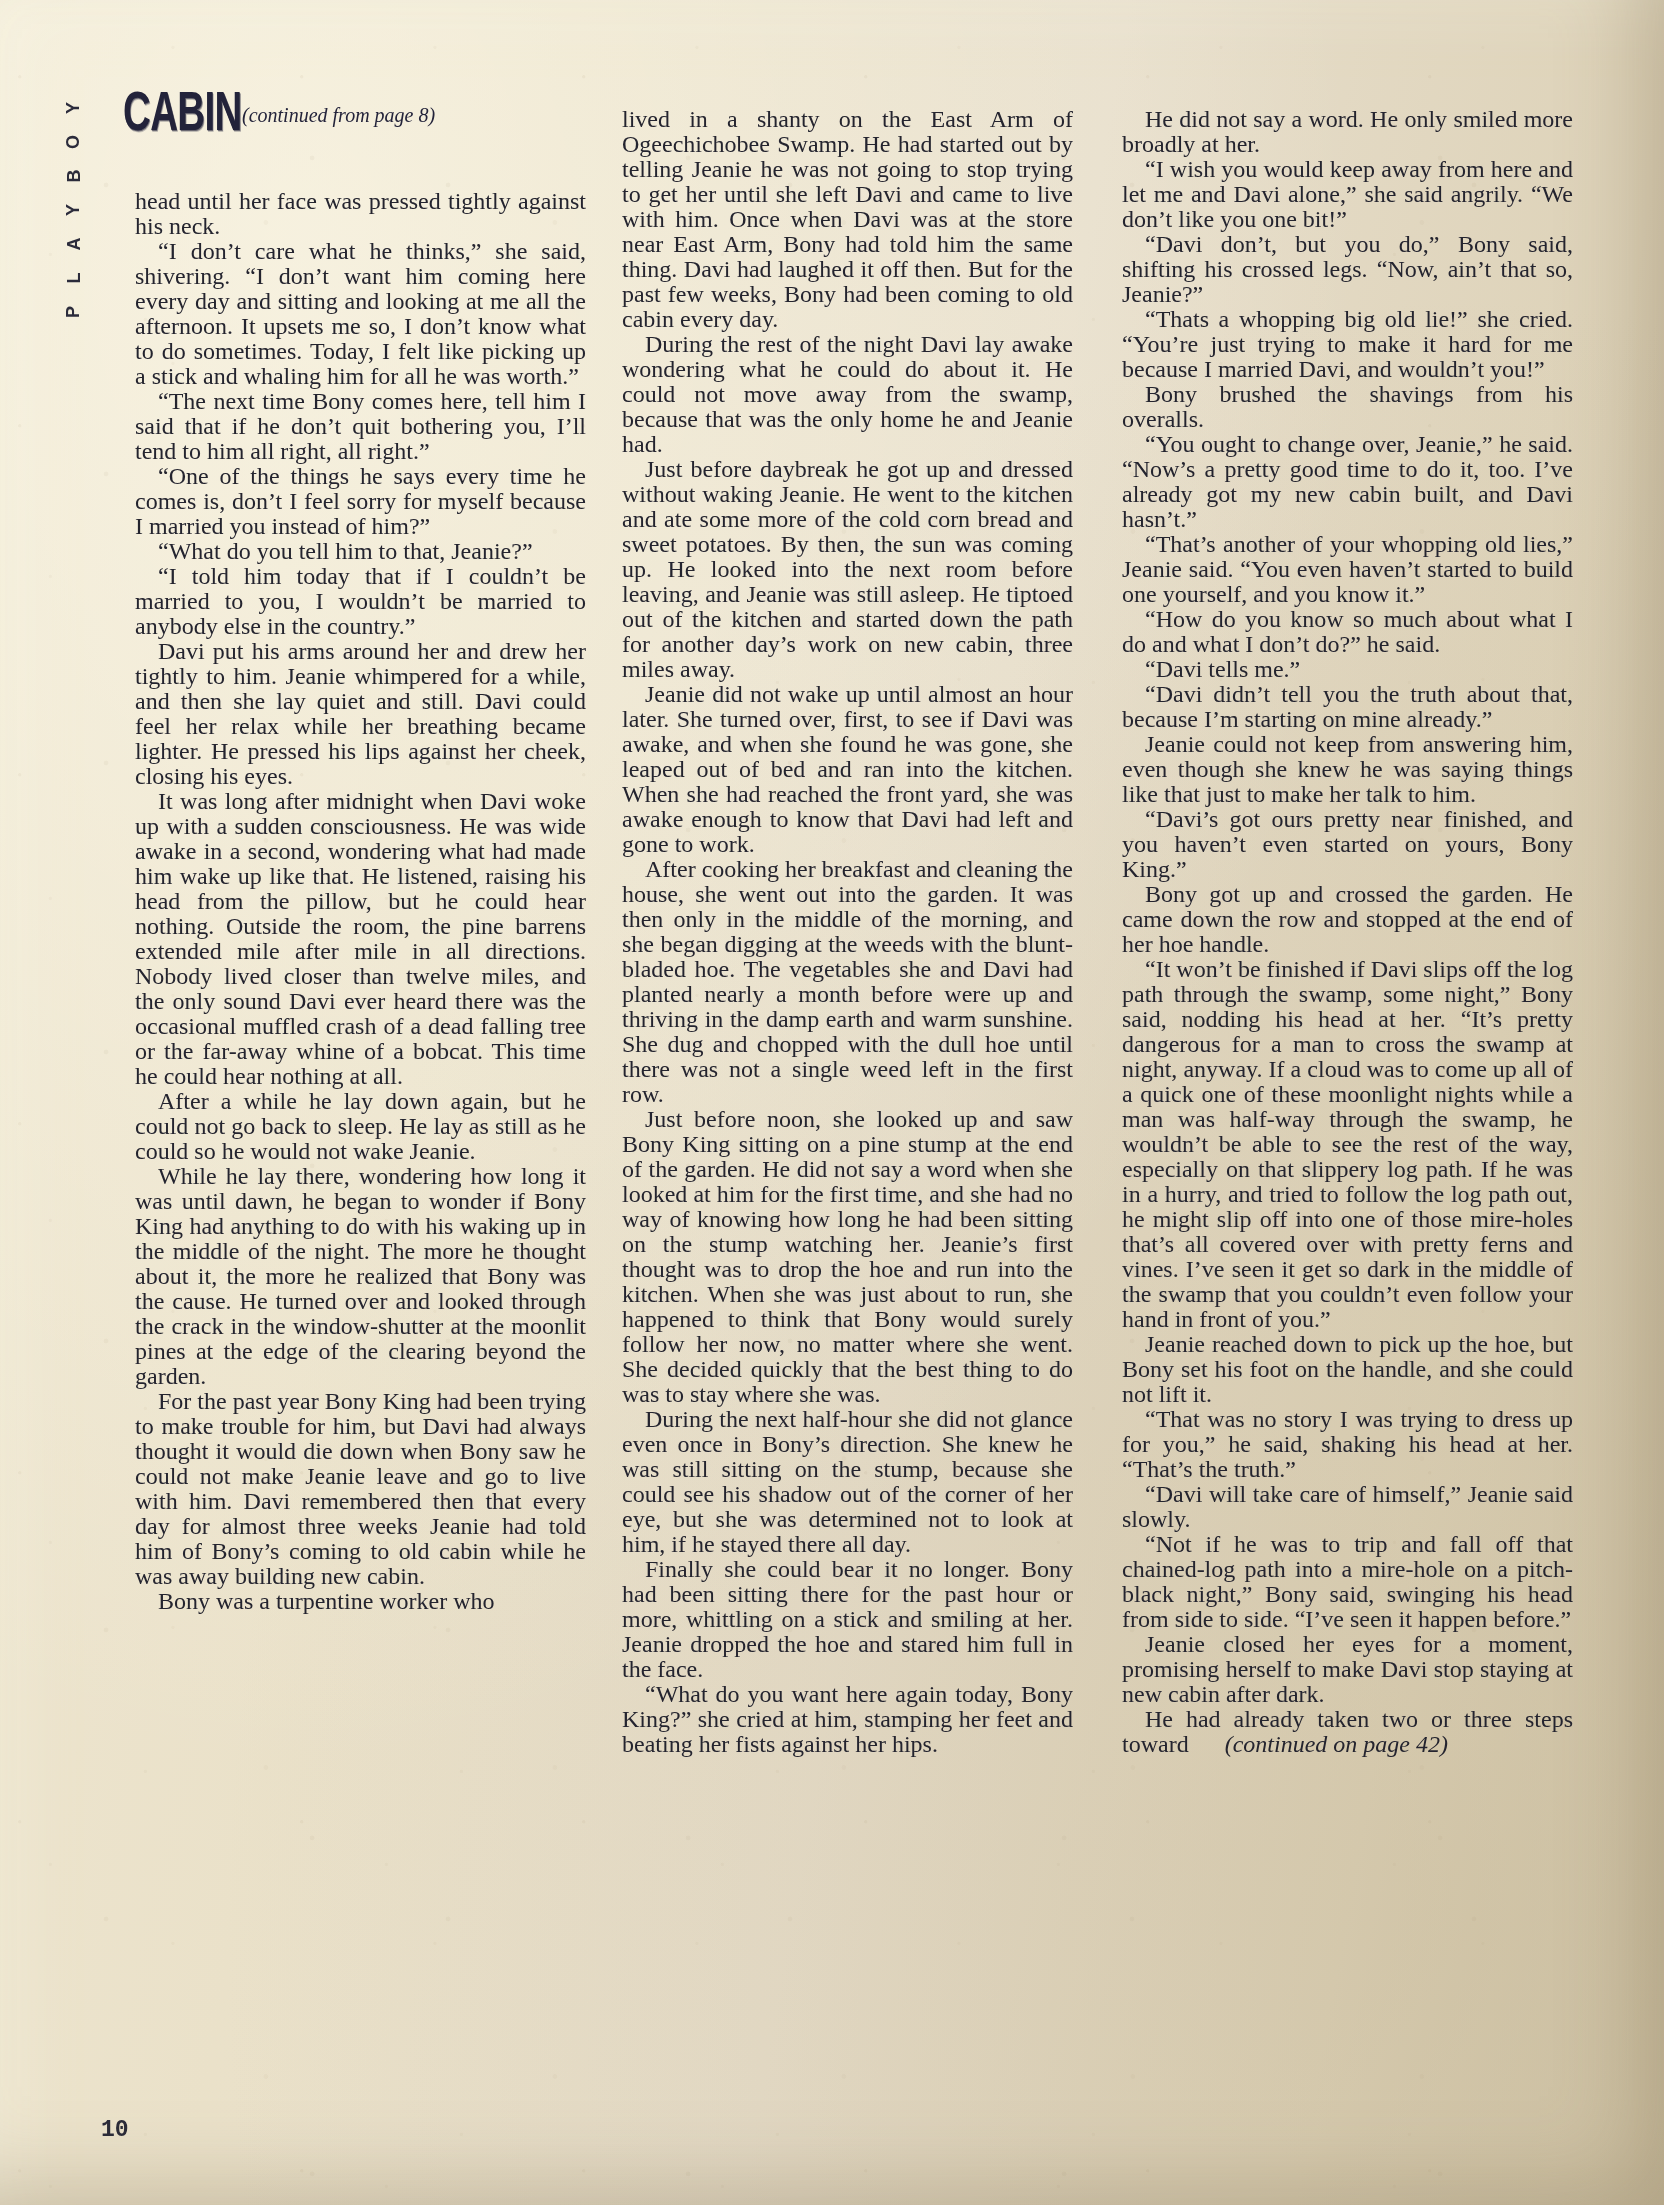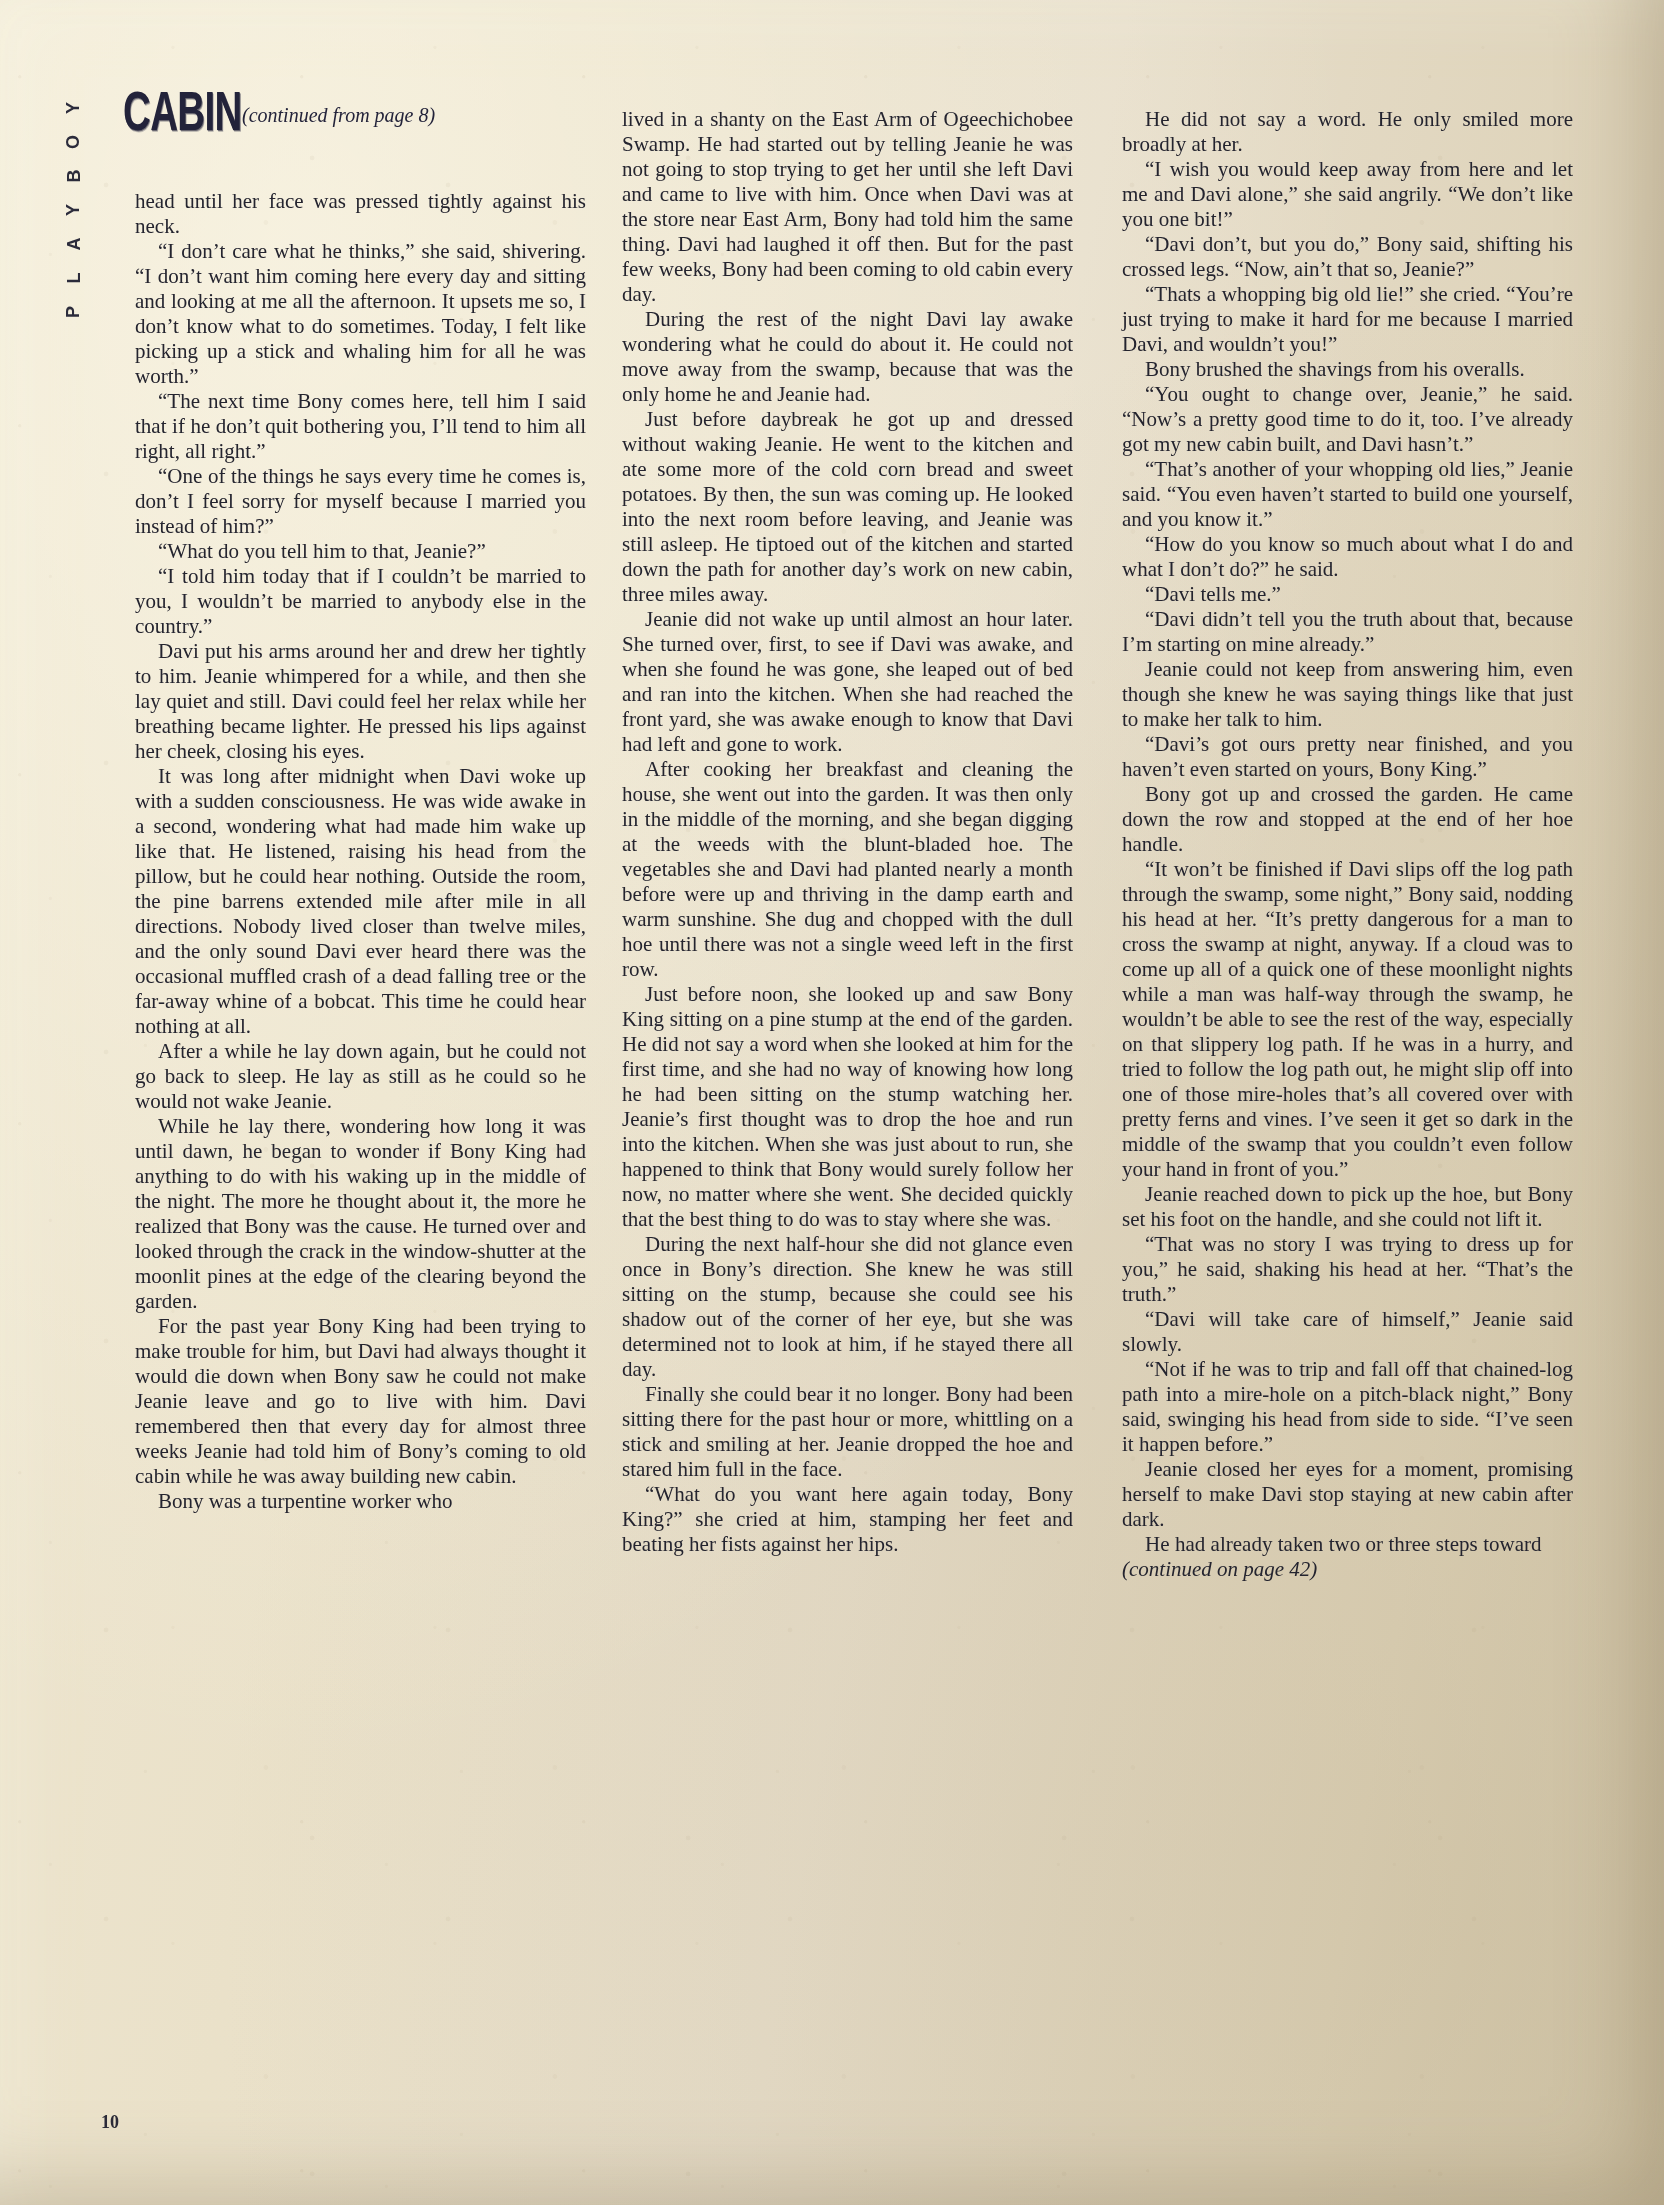--- a/index.html
+++ b/index.html
@@ -99,21 +99,21 @@
     position: absolute;
     left: 123px;
     top: 107px;
     width: 1450px;
     height: 2007px;
   }
   .col {
     position: absolute;
     top: 0;
     width: 451px;
-    font-size: 21px;
+    font-size: 24px;
     line-height: 25px;
     text-align: justify;
     text-justify: inter-word;
     hyphens: none;
     color: #24242f;
   }
   .col1 { left: 12px; top: 82px; height: 1925px; }
   .col2 { left: 499px; top: 0; height: 2007px; }
   .col3 { left: 999px; top: 0; height: 2007px; }
   .col p {
@@ -122,24 +122,24 @@
   }
   .col p.noindent { text-indent: 0; }
   .cont-on {
     font-style: italic;
   }
 
   
   .folio {
     position: absolute;
     left: 101px;
-    bottom: 72px;
-    font-family: Liberation Serif, serif;
+    bottom: 62px;
+    font-family: Liberation Mono, monospace;
     font-weight: 700;
-    font-size: 18px;
+    font-size: 23px;
     color: #2a2a38;
   }
 </style>
 </head>
 <body>
 
 <div class="page">
   <div class="grain"></div>
 
   <div class="content">

